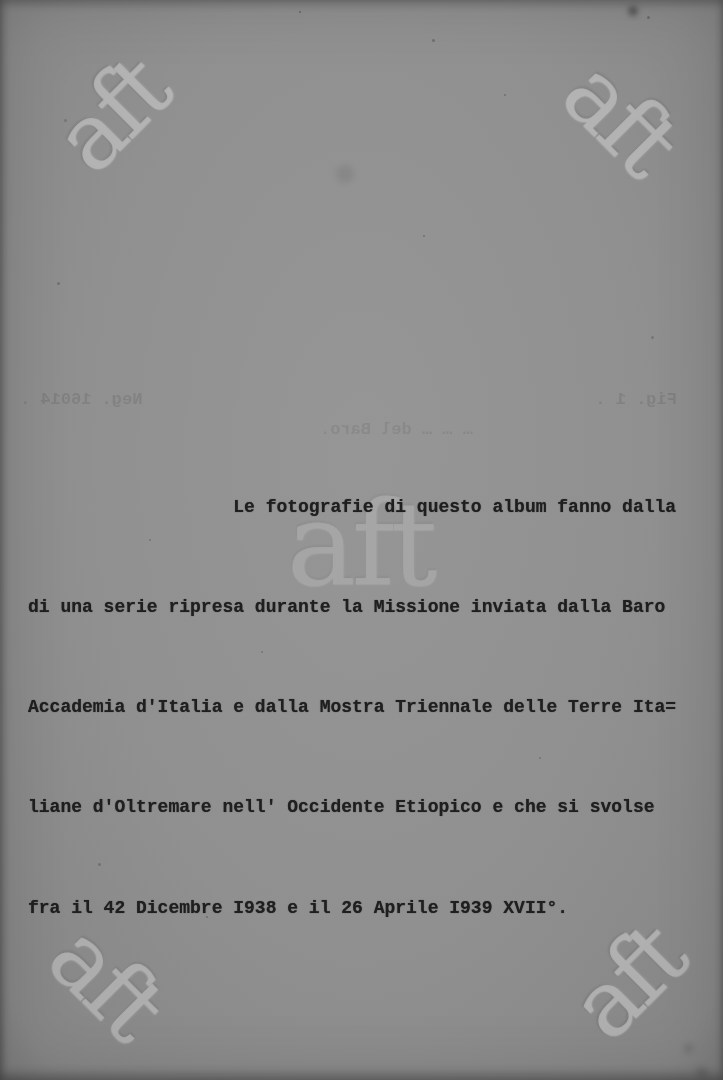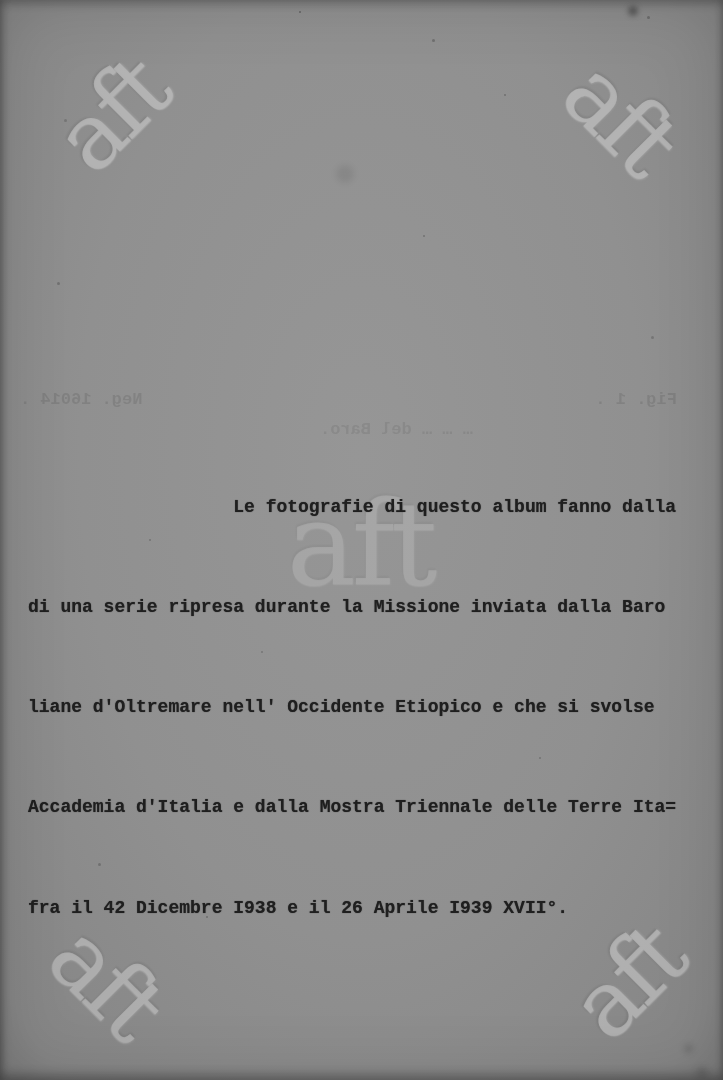--- a/index.html
+++ b/index.html
@@ -78,22 +78,22 @@
   <span>Fig. 1 .</span>
   <span>Neg. 16014 .</span>
 </div>
 <div class="ghost-layer ghost-row2">
   <span>… … … del Baro.</span>
 </div>
 
 <div class="typed">
   <div>                   Le fotografie di questo album fanno dalla</div>
   <div>di una serie ripresa durante la Missione inviata dalla Baro</div>
+  <div>Accademia d'Italia e dalla Mostra Triennale delle Terre Ita=</div>
   <div>liane d'Oltremare nell' Occidente Etiopico e che si svolse</div>
-  <div>Accademia d'Italia e dalla Mostra Triennale delle Terre Ita=</div>
   <div>fra il 42 Dicembre I938 e il 26 Aprile I939 XVII°.</div>
   
 </div>
 
 <div style="position:absolute;inset:0;pointer-events:none;">
     <div class="speck" style="left: 629px; top: 7px; width: 8px; height: 8px; opacity: 0.75; filter: blur(3px);"></div>
     <div class="speck" style="left: 646.5px; top: 15.5px; width: 3px; height: 3px; opacity: 0.3;"></div>
     <div class="speck" style="left: 336px; top: 165px; width: 18px; height: 18px; opacity: 0.1; filter: blur(3px);"></div>
     <div class="speck" style="left: 431.5px; top: 38.5px; width: 3px; height: 3px; opacity: 0.3;"></div>
     <div class="speck" style="left: 299px; top: 11px; width: 2px; height: 2px; opacity: 0.4;"></div>

